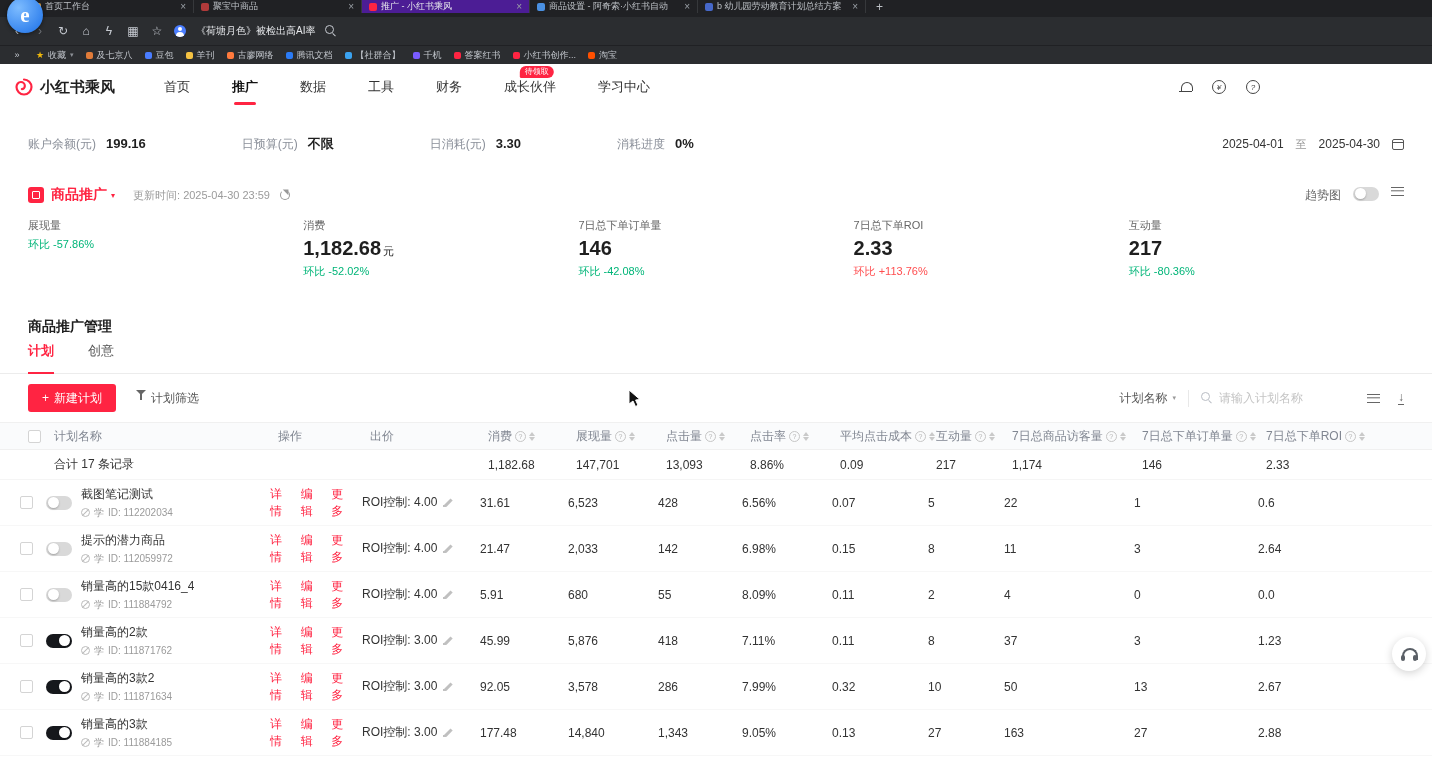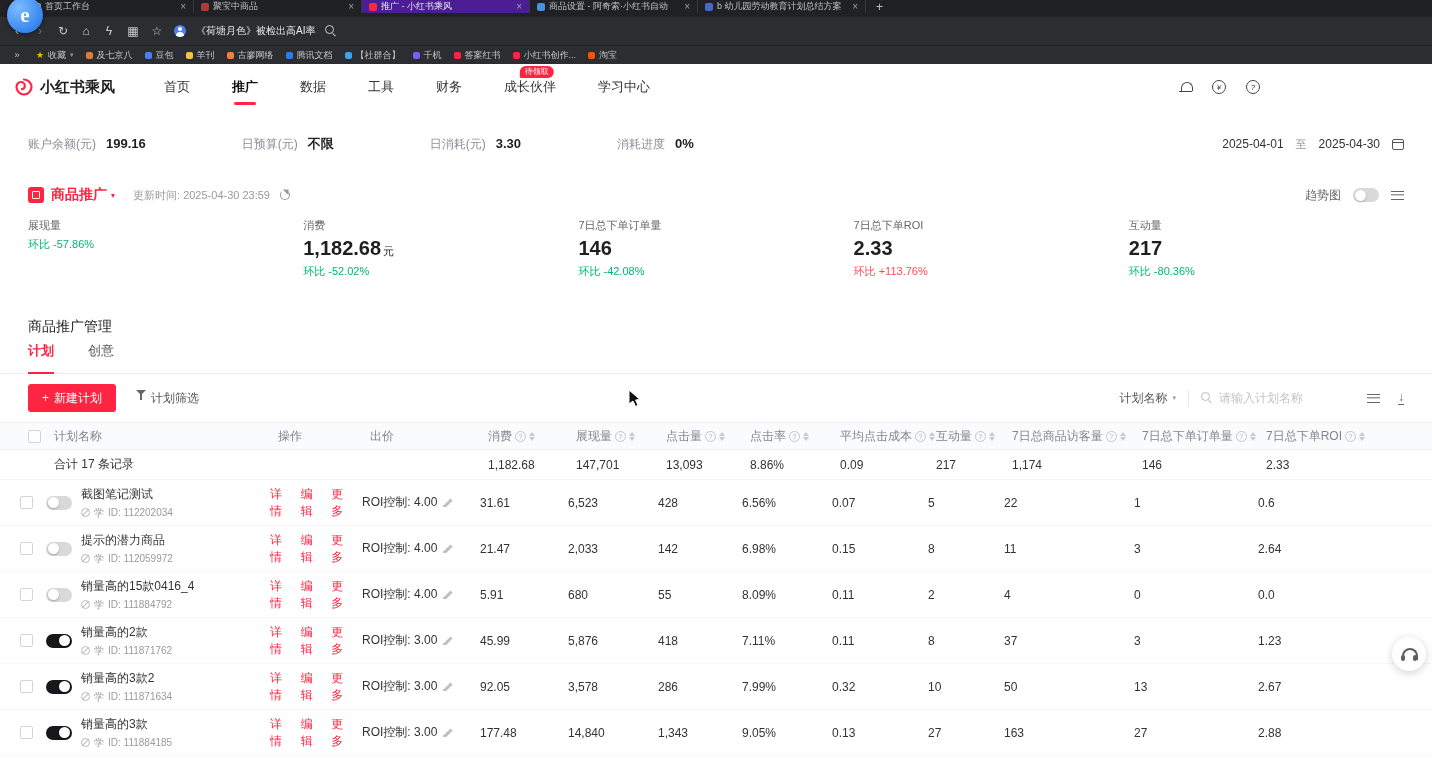--- a/index.html
+++ b/index.html
@@ -82,40 +82,40 @@
   .promohead{display:flex;align-items:center;padding:0 28px;margin-top:18px;height:22px}
   .promo-tag{width:16px;height:16px;background:#ff2442;border-radius:3px;margin-right:7px;position:relative;flex:none}
   .promo-tag:after{content:"";position:absolute;inset:4px;border:1.4px solid #fff;border-radius:1px}
   .promo-title{color:#ff2442;font-weight:bold;font-size:14px}
   .promo-caret{color:#ff2442;font-size:8px;margin-left:4px}
   .promo-updated{margin-left:18px;font-size:11px;color:#9b9b9b}
   .refresh{width:10px;height:10px;border:1.4px solid #999;border-radius:50%;border-top-color:transparent;
     position:relative;margin-left:10px}
   .refresh:after{content:"";position:absolute;right:-2px;top:-2px;border-left:4px solid transparent;
     border-right:4px solid transparent;border-bottom:4px solid #999;transform:rotate(45deg)}
-  .promo-right{margin-left:auto;display:flex;align-items:center;gap:12px;font-size:12px;color:#666}
+  .promo-right{margin-left:auto;display:flex;align-items:flex-start;gap:12px;font-size:12px;color:#666}
   .switch{width:26px;height:14px;border-radius:7px;background:#d9d9d9;position:relative;
     display:inline-block;flex:none;cursor:pointer}
   .switch .knob{position:absolute;top:1.5px;left:2px;width:11px;height:11px;border-radius:50%;
     background:#fff;box-shadow:0 1px 2px rgba(0,0,0,.25)}
   .switch.on{background:#16181c}
   .switch.on .knob{left:auto;right:2px}
   .bars{width:13px;height:9px;border-top:1.4px solid #666;border-bottom:1.4px solid #666;position:relative}
   .bars:before{content:"";position:absolute;top:50%;left:0;right:0;height:1.4px;background:#666;transform:translateY(-50%)}
 
   .metrics{display:flex;padding:0 28px;margin-top:12px;height:66px}
   .metric{width:280px}
   .metric-label{font-size:11px;color:#666}
   .metric-value{font-size:20px;font-weight:bold;color:#1f1f1f;margin-top:4px}
   .metric-unit{font-size:11px;font-weight:normal;margin-left:2px}
   .metric-delta{font-size:11px;margin-top:4px;color:#00b578}
   .metric-delta.pos{color:#ff4d4f}
 
   
-  .managetitle{padding:0 28px;margin-top:34px;font-size:14px;font-weight:normal;color:#1f1f1f}
+  .managetitle{padding:0 28px;margin-top:34px;font-size:14px;font-weight:bold;color:#1f1f1f}
   .tabsrow{display:flex;padding:0 28px;border-bottom:1px solid #ececec;margin-top:6px;height:32px;gap:34px}
   .tabitem{font-size:13px;color:#555;display:flex;align-items:flex-start;position:relative;cursor:pointer}
   .tabitem.active{color:#ff2442;font-weight:bold}
   .tabitem.active:after{content:"";position:absolute;bottom:-1px;left:0;right:0;height:2px;background:#ff2442}
 
   .tbltoolbar{display:flex;align-items:center;padding:0 28px;height:48px}
   .btn-new{background:#ff2442;color:#fff;font-size:12px;height:28px;padding:0 14px;border:none;
     border-radius:3px;display:flex;align-items:center;gap:5px;cursor:pointer}
   .btn-filter{margin-left:20px;display:flex;align-items:flex-start;gap:5px;font-size:12px;color:#555;cursor:pointer}
   .funnel{width:10px;height:11px;position:relative}

